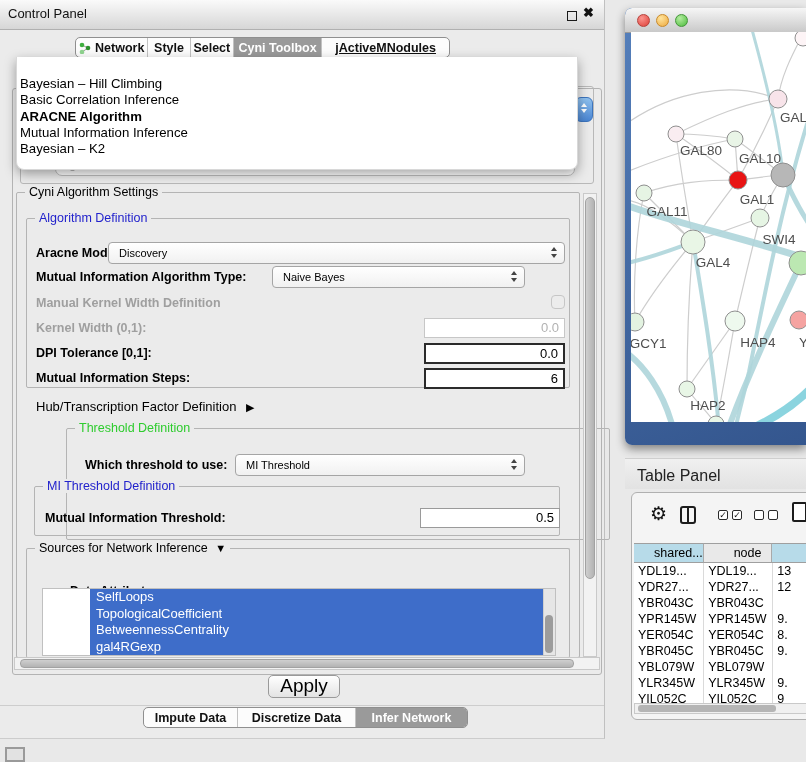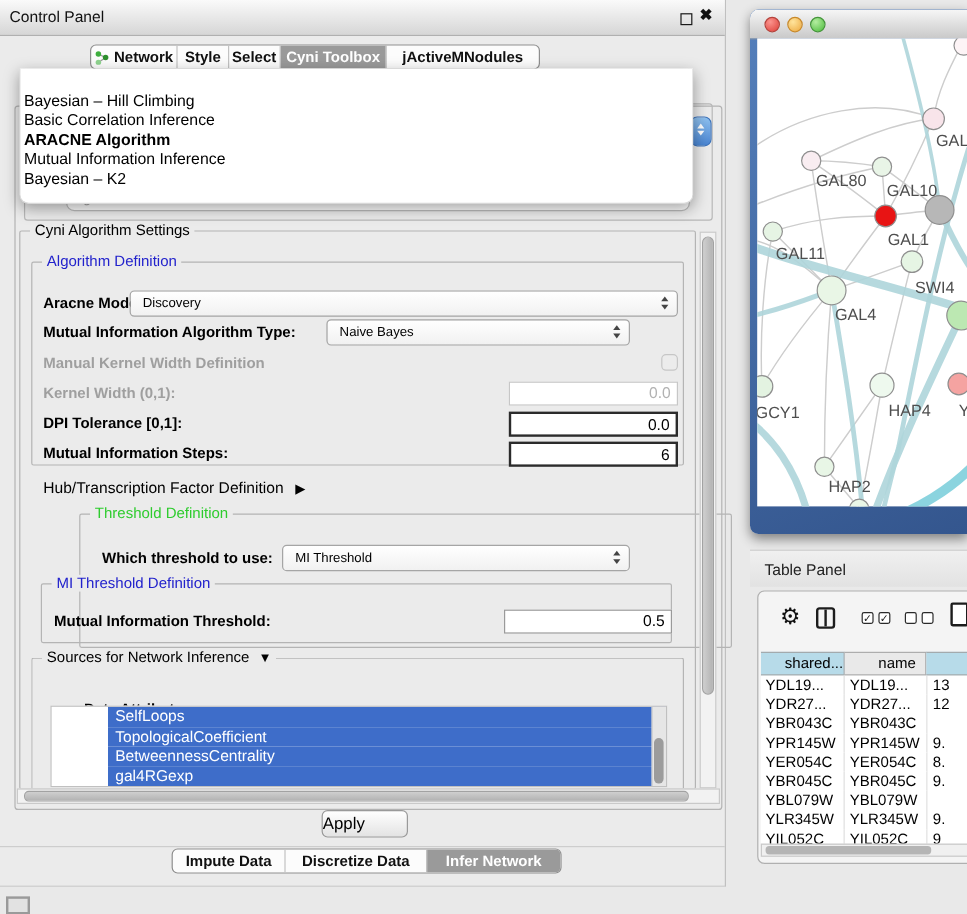--- a/index.html
+++ b/index.html
@@ -80,39 +80,39 @@
 
   
   #vscroll{left:583px;top:193px;width:14px;height:464px;background:#f2f2f2;border:1px solid #c9c9c9;box-sizing:border-box;}
   #vthumb{position:absolute;left:1px;top:3px;width:10px;height:382px;background:linear-gradient(90deg,#cfcfcf,#b3b3b3);
     border:1px solid #a2a2a2;border-radius:5px;box-sizing:border-box;}
   #hscroll{left:14px;top:657px;width:586px;height:13px;background:#f2f2f2;border:1px solid #c9c9c9;box-sizing:border-box;}
   #hthumb{position:absolute;left:5px;top:1px;width:554px;height:9px;background:linear-gradient(#cfcfcf,#b3b3b3);
     border:1px solid #a2a2a2;border-radius:4px;box-sizing:border-box;}
 
   #apply-btn{left:268px;top:675px;width:70px;height:21px;border:1px solid #9a9a9a;border-radius:5px;
-    background:linear-gradient(#ffffff,#e3e3e3);font-size:14px;line-height:20px;color:#000;}
+    background:linear-gradient(#ffffff,#e3e3e3);font-size:19px;text-align:center;line-height:20px;color:#000;}
   #cp-divider{left:0;top:705px;width:604px;height:1px;background:#cdcdcd;}
   #mini-icon{left:5px;top:747px;width:20px;height:15px;border:2px solid #9a9a9a;background:#e2e2e2;box-sizing:border-box;}
 
   
   #net-window{left:625px;top:8px;width:181px;height:437px;border-radius:7px 0 0 7px;overflow:hidden;
     background:linear-gradient(160deg,#5580bc,#34568e);box-shadow:0 4px 10px rgba(0,0,0,.45);}
   #net-titlebar{left:0;top:0;width:100%;height:24px;background:linear-gradient(#f6f6f6,#c9c9c9);
     border-bottom:1px solid #9a9a9a;border-radius:7px 0 0 0;}
   .light{position:absolute;top:6px;width:13px;height:13px;border-radius:50%;box-sizing:border-box;}
   #light-red{left:12px;background:radial-gradient(circle at 35% 30%,#fb948e,#dd3f38);border:1px solid #b5423c;}
   #light-yellow{left:31px;background:radial-gradient(circle at 35% 30%,#ffe49c,#efא94f);background:radial-gradient(circle at 35% 30%,#ffe49c,#eda93f);border:1px solid #c8892a;}
   #light-green{left:50px;background:radial-gradient(circle at 35% 30%,#b4eda0,#4cbb3c);border:1px solid #44953a;}
   #net-canvas{left:6px;top:24px;width:175px;height:390px;background:#fff;}
 
   
   #tp-bar{left:625px;top:458px;width:181px;height:30px;background:linear-gradient(#f0f0f0,#e2e2e2);
     border-top:1px solid #cfcfcf;}
-  #tp-title{left:12px;top:8px;font-size:13px;color:#222;text-align:center;}
+  #tp-title{left:12px;top:8px;font-size:16px;color:#222;text-align:center;}
   #table-card{left:631px;top:492px;width:180px;height:228px;background:#f4f4f4;
     border:1px solid #b0b0b0;border-radius:6px 0 0 6px;box-sizing:border-box;}
   #gear-icon{left:18px;top:9px;font-size:19px;color:#111;}
   #split-icon{left:48px;top:13px;width:16px;height:18px;border:2px solid #1c1c1c;border-radius:3px;box-sizing:border-box;}
   #split-icon .bar{position:absolute;left:5px;top:0;width:2px;height:14px;background:#1c1c1c;}
   .cb{position:absolute;width:10px;height:10px;border:1.5px solid #2a2a2a;border-radius:2px;box-sizing:border-box;
     font-size:9px;line-height:8px;text-align:center;color:#1a1a1a;background:#fff;}
   #doc-icon{left:160px;top:9px;width:15px;height:20px;border:2px solid #1c1c1c;border-radius:2px;background:#fff;box-sizing:border-box;}
 
   #tbl{left:2px;top:50px;width:176px;height:171px;overflow:hidden;background:#fff;}
@@ -150,21 +150,21 @@
       </div>
       <div class="tab" style="width: 45px;">
         <span>Style</span>
       </div>
       <div class="tab" style="width: 46px;">
         <span>Select</span>
       </div>
       <div class="tab sel" style="width: 94px;">
         <span>Cyni Toolbox</span>
       </div>
-      <div class="tab" style="width: 135px;">
+      <div class="tab" style="width: 135px; text-decoration: underline;">
         <span>jActiveMNodules</span>
       </div>
     </div>
 
   <div class="abs" id="outer-panel"></div>
   <div class="abs" id="ghost-group"></div>
   <div class="abs" id="ghost-combo">gal-filtered sif default node</div>
   <div class="abs" id="ghost-stepper">
       <div class="tri-up"></div>
       <div class="tri-dn"></div>
@@ -367,21 +367,21 @@
     </div>
   <div class="cb" style="left:86px;top:17px;">✓</div>
   <div class="cb" style="left:100px;top:17px;">✓</div>
   <div class="cb" style="left:122px;top:17px;background:#fff;"></div>
   <div class="cb" style="left:136px;top:17px;background:#fff;"></div>
   <div class="abs" id="doc-icon"></div>
 
   <div class="abs" id="tbl">
       <div class="tr">
         <div class="th" style="width: 77px; background: rgb(183, 219, 233);">shared...</div>
-        <div class="th" style="width: 76px; background: rgb(233, 233, 233);">name</div>
+        <div class="th" style="width: 76px; background: rgb(233, 233, 233);">node</div>
         <div class="th" style="width: 40px; background: rgb(183, 219, 233);"></div>
       </div>
       <div class="tr">
         <div class="td" style="width: 77px;">YDL19...</div>
         <div class="td" style="width: 76px;">YDL19...</div>
         <div class="td" style="width: 40px;">13</div>
       </div>
       <div class="tr">
         <div class="td" style="width: 77px;">YDR27...</div>
         <div class="td" style="width: 76px;">YDR27...</div>

